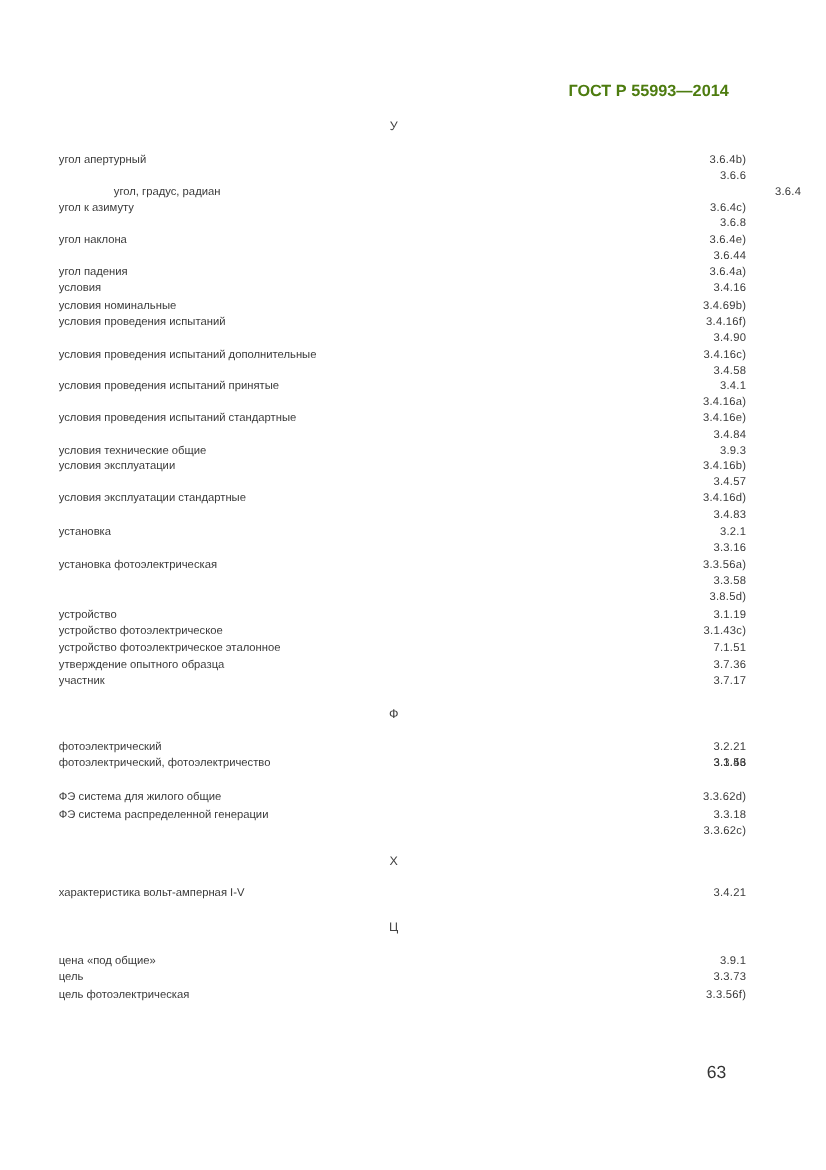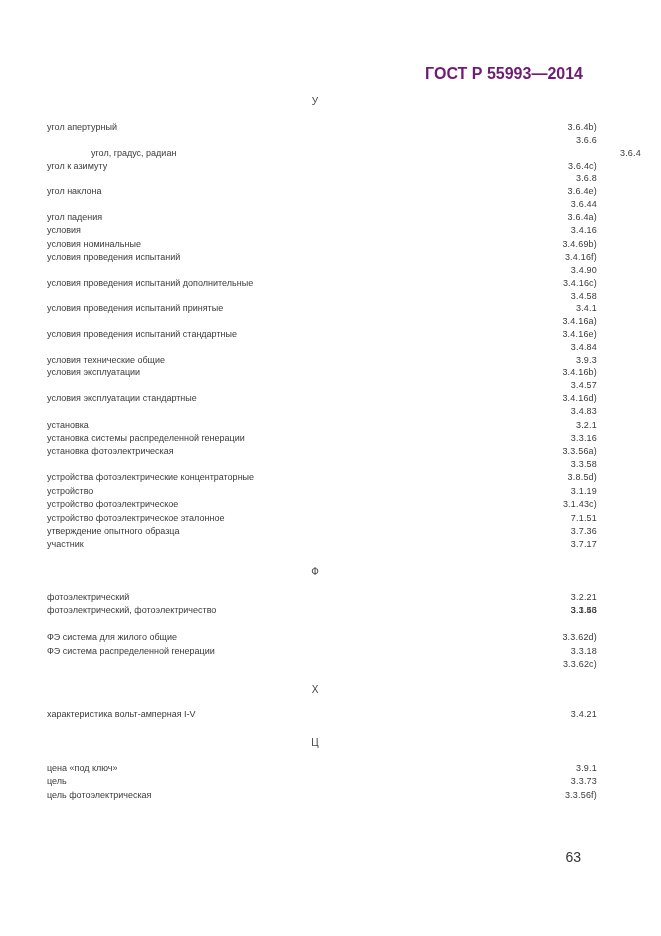--- a/index.html
+++ b/index.html
@@ -1,18 +1,18 @@
 <!DOCTYPE html>
 <html><head>
 <meta charset="utf-8">
 <style>
   html, body { margin: 0; padding: 0; background: #ffffff; }
   body { width: 661px; height: 936px; position: relative; overflow: hidden;
          font-family: "Liberation Sans", "DejaVu Sans", sans-serif; color: #333; }
-  .header { position: absolute; right: 78px; top: 65px; font-weight: bold; font-size: 16px; color: #701a75; }
+  .header { position: absolute; right: 78px; top: 65px; font-weight: bold; font-size: 13px; color: #4d7c0f; }
   .letter { position: absolute; left: 0; width: 630px; text-align: center; font-size: 10px; color: #444; }
   .row { position: absolute; left: 47px; width: 550px; height: 13px; font-size: 9px; line-height: 13px; color: #3a3a3a; }
   .row .term { position: absolute; left: 0; top: 0; white-space: nowrap; }
   .row .ref { position: absolute; right: 0; top: 0; white-space: nowrap; letter-spacing: 0.2px; }
   .pagenum { position: absolute; right: 80px; top: 849px; font-size: 14px; color: #333; }
 </style>
 </head>
 <body>
 
 <div class="header">ГОСТ Р 55993—2014</div>
@@ -109,33 +109,31 @@
     </div>
     <div class="row" style="top: 405px;">
       <span class="term"></span>
       <span class="ref">3.4.83</span>
     </div>
     <div class="row" style="top: 419px;">
       <span class="term">установка</span>
       <span class="ref">3.2.1</span>
     </div>
     <div class="row" style="top: 432px;">
-      <span class="term">установка системы распределенной генерации</span>
       <span class="ref">3.3.16</span>
     </div>
     <div class="row" style="top: 445px;">
       <span class="term">установка фотоэлектрическая</span>
       <span class="ref">3.3.56a)</span>
     </div>
     <div class="row" style="top: 458px;">
       <span class="term"></span>
       <span class="ref">3.3.58</span>
     </div>
     <div class="row" style="top: 471px;">
-      <span class="term">устройства фотоэлектрические концентраторные</span>
       <span class="ref">3.8.5d)</span>
     </div>
     <div class="row" style="top: 485px;">
       <span class="term">устройство</span>
       <span class="ref">3.1.19</span>
     </div>
     <div class="row" style="top: 498px;">
       <span class="term">устройство фотоэлектрическое</span>
       <span class="ref">3.1.43c)</span>
     </div>
@@ -176,21 +174,21 @@
       <span class="term"></span>
       <span class="ref">3.3.62c)</span>
     </div>
     <div class="letter" style="top: 684px;">Х</div>
     <div class="row" style="top: 708px; text-decoration: underline;">
       <span class="term">характеристика вольт-амперная I-V</span>
       <span class="ref">3.4.21</span>
     </div>
     <div class="letter" style="top: 737px;">Ц</div>
     <div class="row" style="top: 762px;">
-      <span class="term">цена «под ключ»</span>
+      <span class="term">цена «под общие»</span>
       <span class="ref">3.9.1</span>
     </div>
     <div class="row" style="top: 775px;">
       <span class="term">цель</span>
       <span class="ref">3.3.73</span>
     </div>
     <div class="row" style="top: 789px;">
       <span class="term">цель фотоэлектрическая</span>
       <span class="ref">3.3.56f)</span>
     </div>

